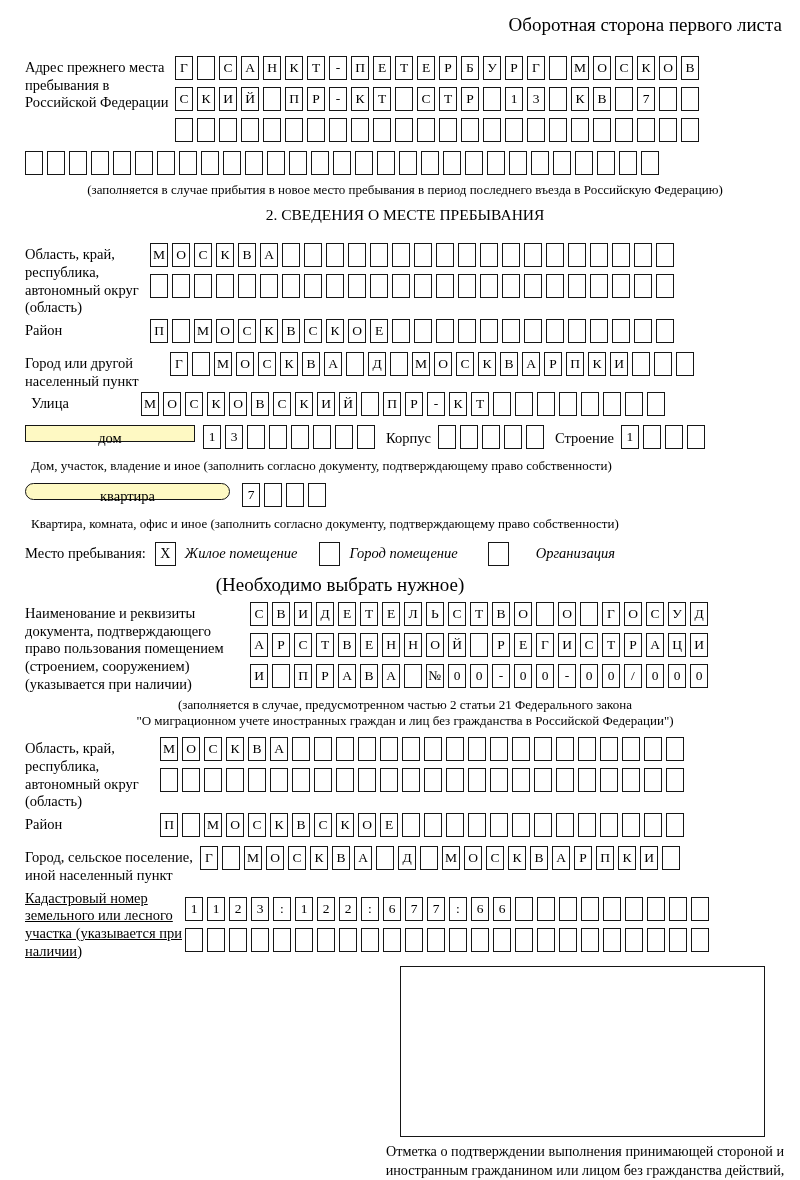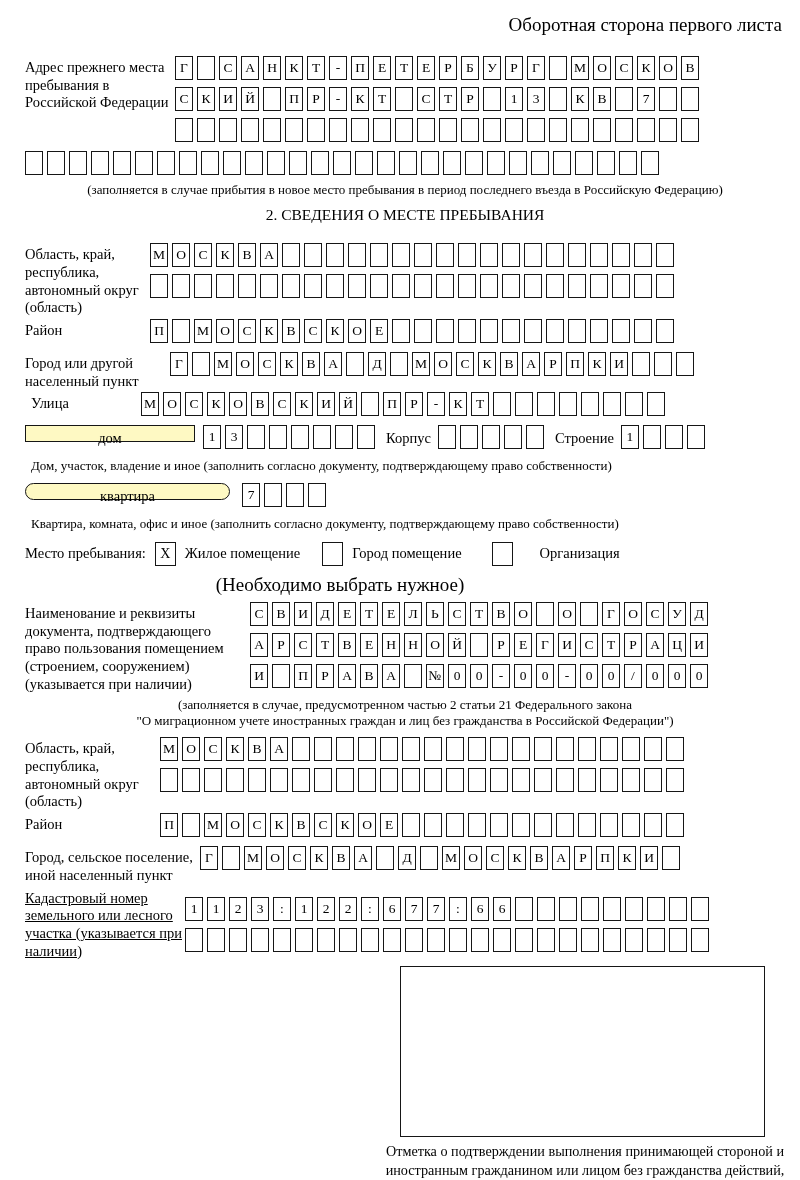--- a/index.html
+++ b/index.html
@@ -39,21 +39,21 @@
   .housebox { width:170px; margin-right:8px; }
   .aptbox { width:205px; margin-right:12px;border-radius:12px; }
   .inline-word { line-height:27px; margin:0 7px; flex:none; }
 
   .chk {
     display:inline-block; width:21px; height:24px; border:1.6px solid #161616;
     text-align:center; line-height:21px; font-size:14px; vertical-align:middle;
     margin:0 9px; background:#fff;
   }
   .typerow { display:flex; align-items:center; margin-bottom:8px; }
-  .typerow .opt { line-height:1.2; }
+  .typerow .opt { line-height:1.2;font-style:italic; }
   .type-note { margin-left:170px; width:290px; text-align:center; font-size:19px; margin-bottom:6px; }
 
   .cellcol { flex:none; }
   .pad-top10 { padding-top:10px; }
 
   .stampbox { border:1.7px solid #161616; width:365px; height:171px; margin-left:375px; margin-top:6px; background:#fff; }
   .stamp-caption { width:412px; margin-left:354px; margin-top:5px; text-align:center; font-size:14.2px; line-height:1.3; }
 </style>
 </head>
 <body>

